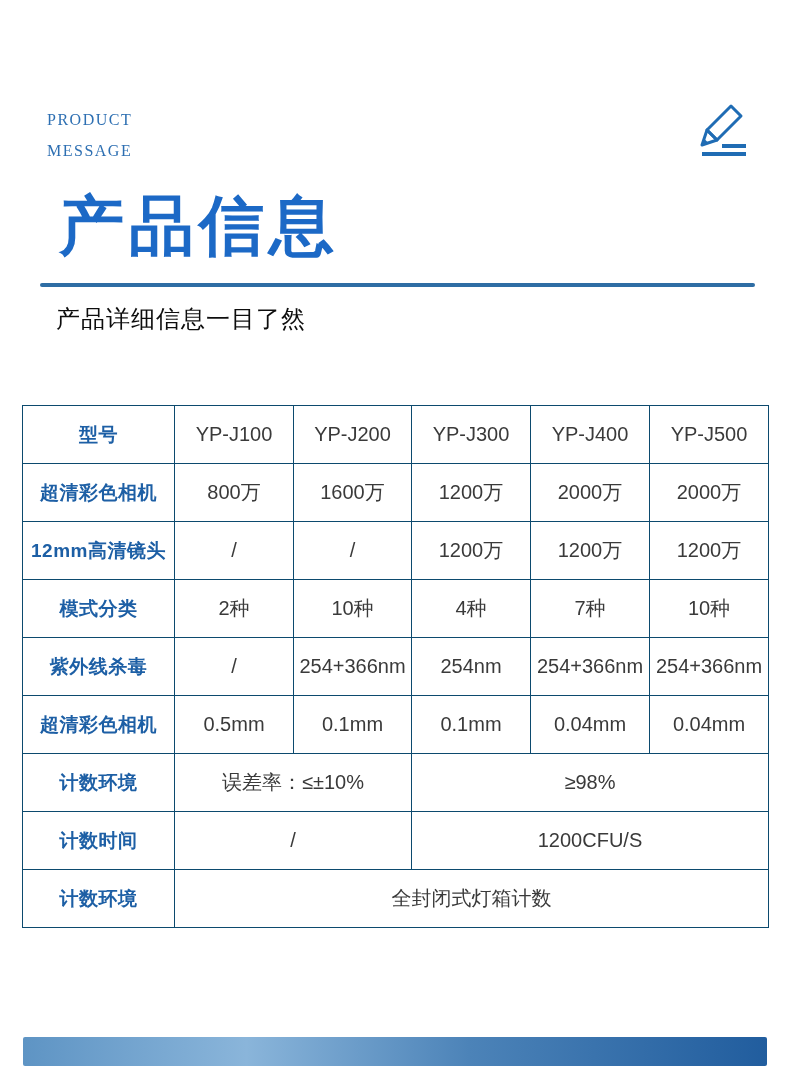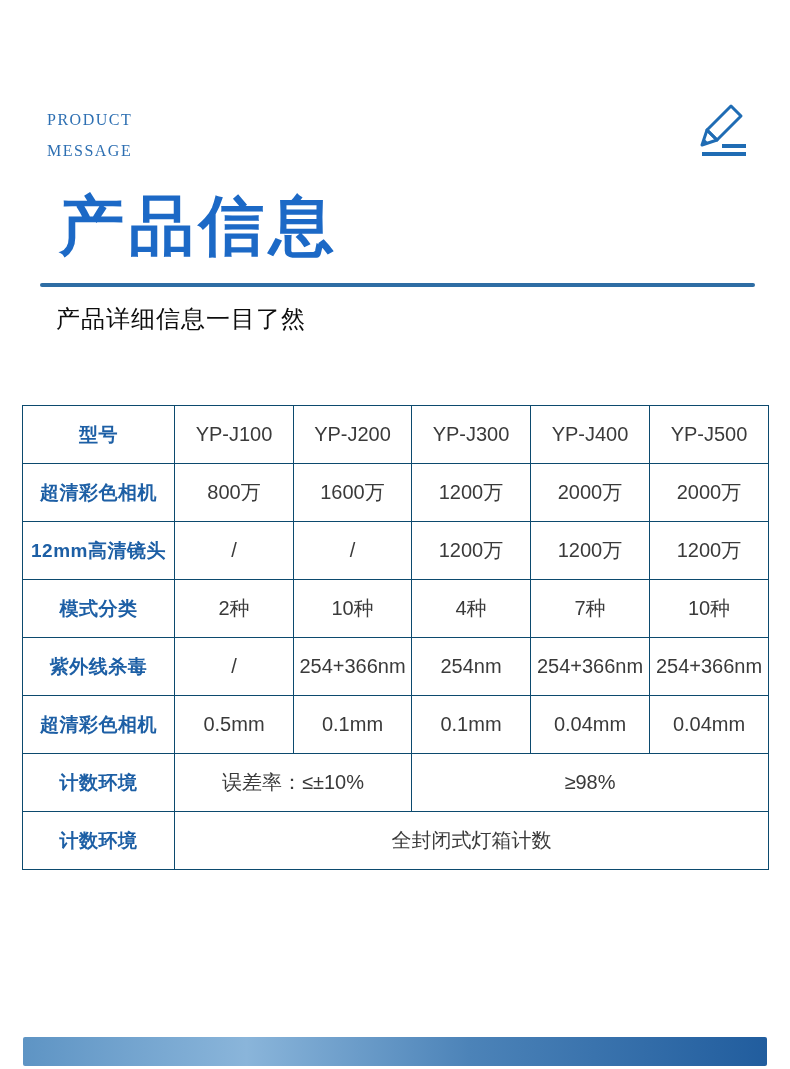--- a/index.html
+++ b/index.html
@@ -132,20 +132,25 @@
         <td>0.1mm</td>
         <td>0.04mm</td>
         <td>0.04mm</td>
       </tr>
       <tr>
         <td class="lab">计数环境</td>
         <td colspan="2">误差率：≤±10%</td>
         <td colspan="3">≥98%</td>
       </tr>
       <tr>
+        <td class="lab">计数时间</td>
+        <td colspan="2">/</td>
+        <td colspan="3">1200CFU/S</td>
+      </tr>
+      <tr>
         <td class="lab">计数环境</td>
         <td colspan="5">全封闭式灯箱计数</td>
       </tr>
     </tbody>
   </table>
 
   <div class="footerbar"></div>
 
 </div>
 

